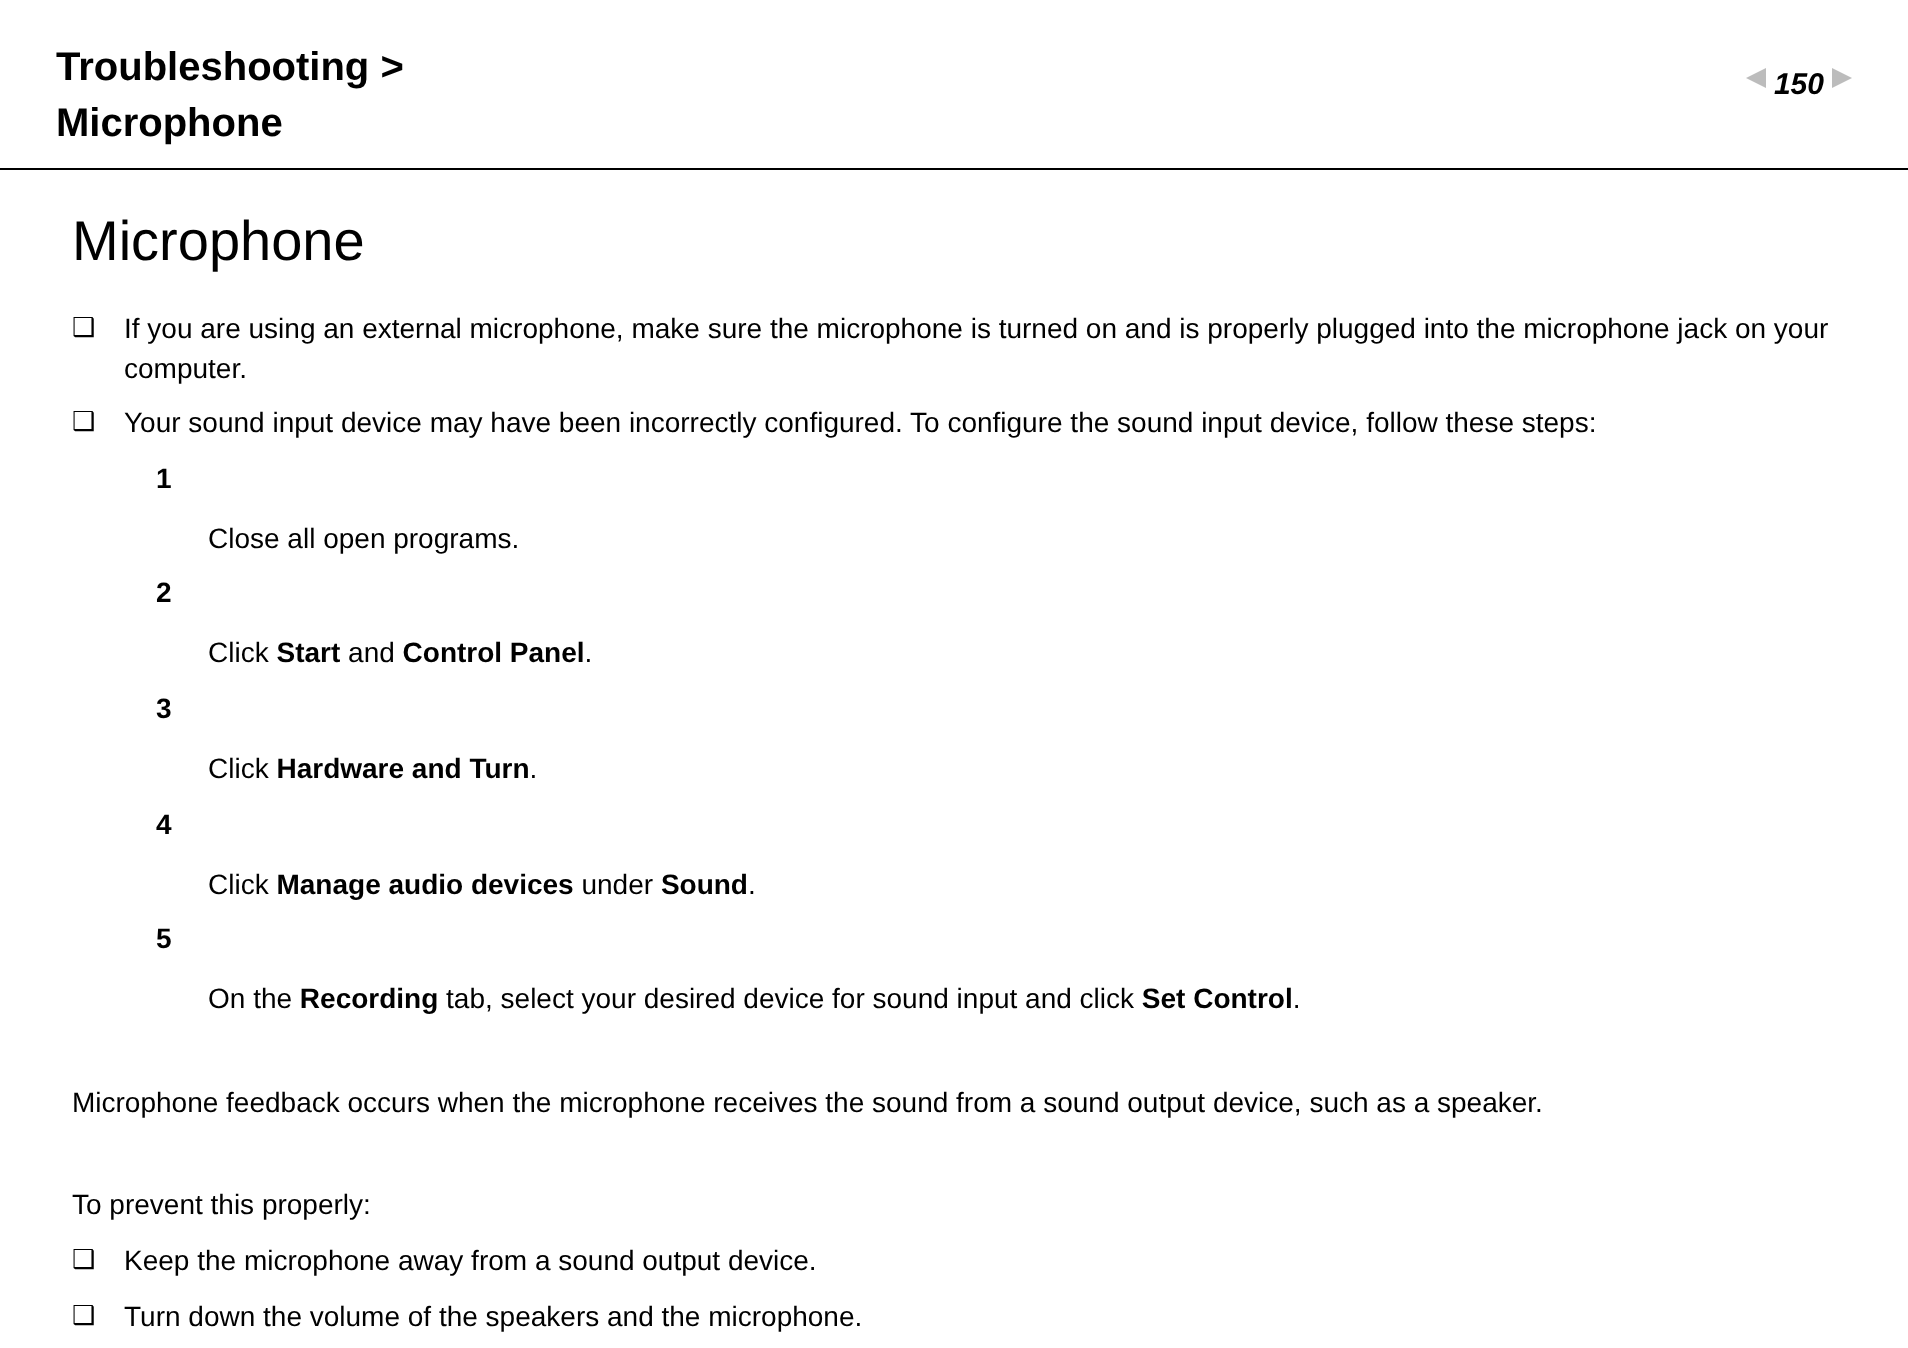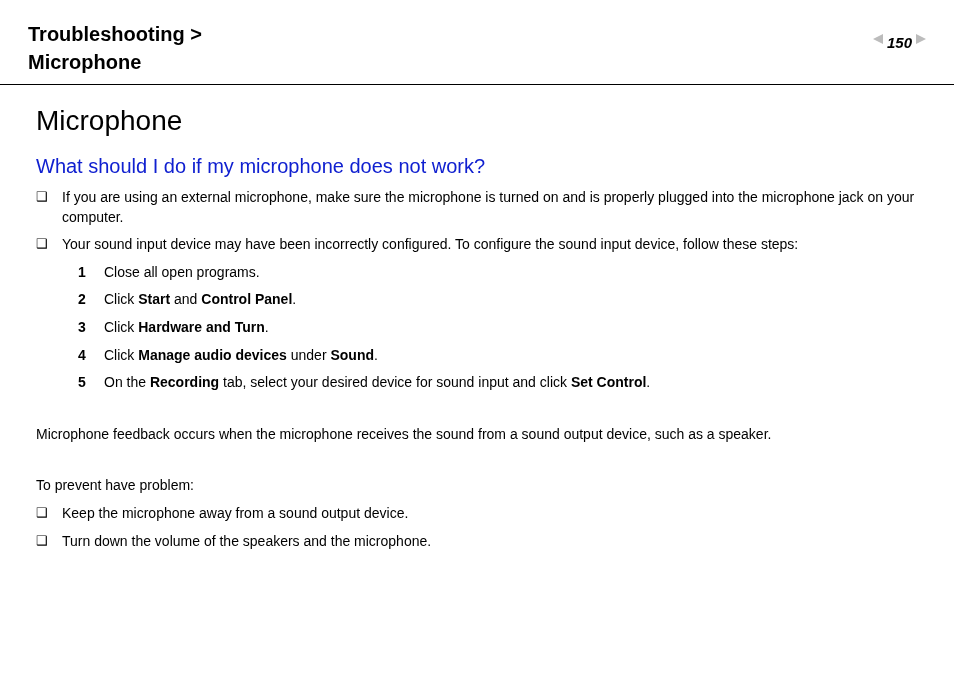--- a/index.html
+++ b/index.html
@@ -90,21 +90,21 @@
     display: flex;
     align-items: flex-start;
     margin-bottom: 8px;
     font-size: 14px;
     line-height: 1.4;
   }
   .num-list > li .num-mark {
     flex: 0 0 26px;
     font-weight: bold;
   }
-  .num-list > li .num-text { flex: 1; }
+  .num-list > li .num-text { flex: 1; margin-top: 30px; }
   .para {
     font-size: 14px;
     line-height: 1.4;
     margin-bottom: 8px;
     margin-top: 32px;
   }
   b { font-weight: bold; }
 </style>
 </head>
 <body>
@@ -119,21 +119,20 @@
     <span class="page-number">150</span>
     <span class="arrow-right"></span>
   </div>
 </div>
 
 <hr class="divider">
 
 <div class="content">
   <h1>Microphone</h1>
 
-  <h2>What should I do if my microphone does not work?</h2>
   <ul class="bullet-list">
     <li>
       <span class="bullet-mark">❑</span>
       <span class="bullet-text">If you are using an external microphone, make sure the microphone is turned on and is properly plugged into the microphone jack on your computer.</span>
     </li>
     <li>
       <span class="bullet-mark">❑</span>
       <span class="bullet-text">Your sound input device may have been incorrectly configured. To configure the sound input device, follow these steps:</span>
     </li>
   </ul>
@@ -154,21 +153,21 @@
         <span class="num-mark">4</span>
         <span class="num-text">Click <b>Manage audio devices</b> under <b>Sound</b>.</span>
       </li>
     <li>
         <span class="num-mark">5</span>
         <span class="num-text">On the <b>Recording</b> tab, select your desired device for sound input and click <b>Set Control</b>.</span>
       </li>
   </ol>
 
   <p class="para">Microphone feedback occurs when the microphone receives the sound from a sound output device, such as a speaker.</p>
-  <p class="para">To prevent have problem:</p>
+  <p class="para">To prevent this properly:</p>
   <ul class="bullet-list">
     <li>
       <span class="bullet-mark">❑</span>
       <span class="bullet-text">Keep the microphone away from a sound output device.</span>
     </li>
     <li>
       <span class="bullet-mark">❑</span>
       <span class="bullet-text">Turn down the volume of the speakers and the microphone.</span>
     </li>
   </ul>

